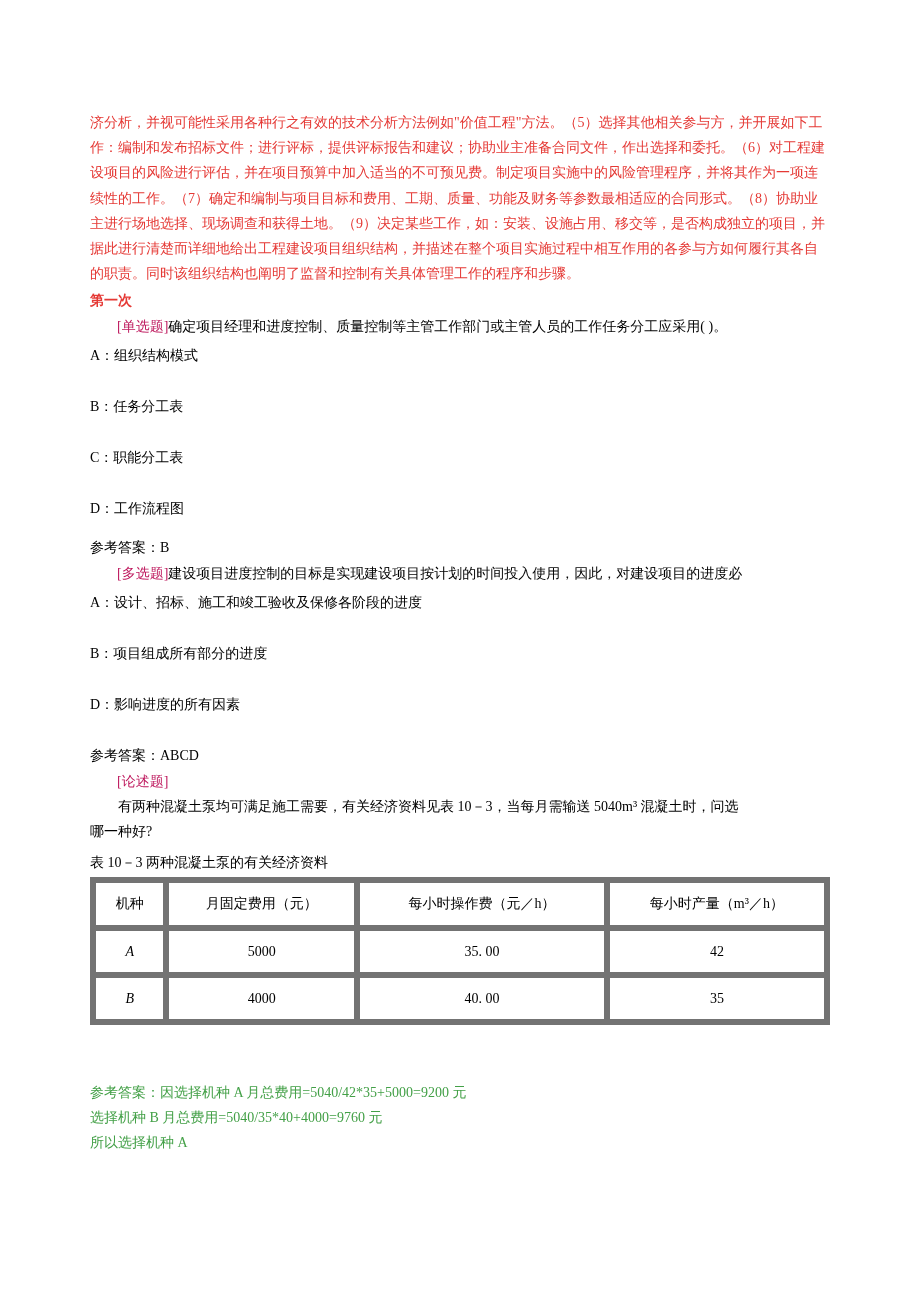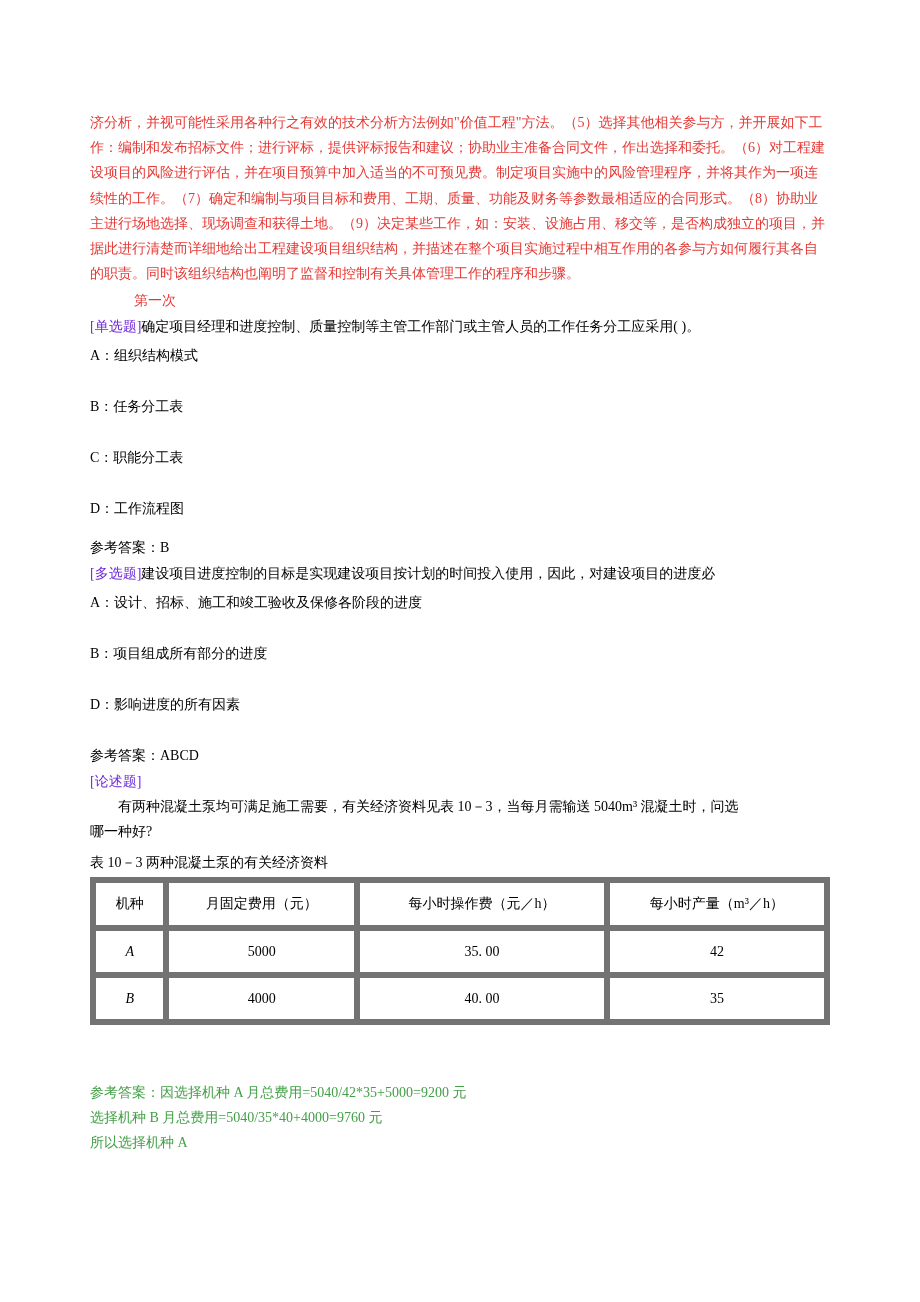--- a/index.html
+++ b/index.html
@@ -12,33 +12,33 @@
       color: #000;
       width: 920px;
     }
     .page {
       padding: 110px 90px 80px 90px;
     }
     .red-text {
       color: #e53935;
     }
     .blue-brackets {
-      color: #6d28d9;
+      color: #be185d;
+      margin-left: 27px;
     }
     .green-text {
       color: #43a047;
     }
     .green-answer {
       color: #000000;
     }
     .section-title {
       color: #e53935;
-      font-weight: normal;
+      font-weight: bold;
       margin-top: 2px;
-      margin-left: 44px;
     }
     .option {
       margin-top: 4px;
       margin-bottom: 26px;
     }
     .option-last {
       margin-top: 0;
       margin-bottom: 14px;
     }
     .chart {

